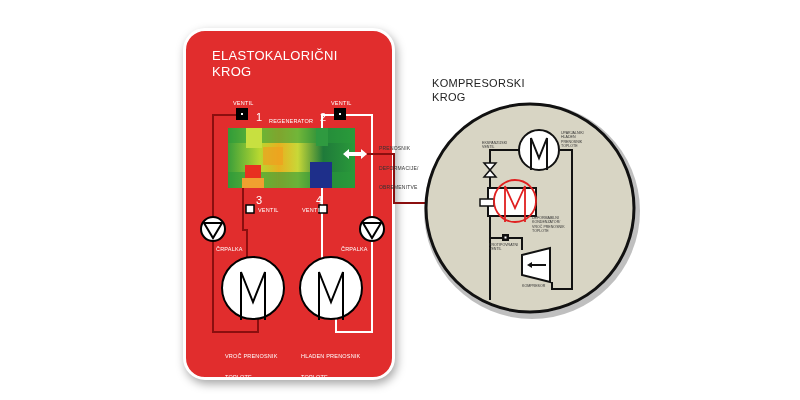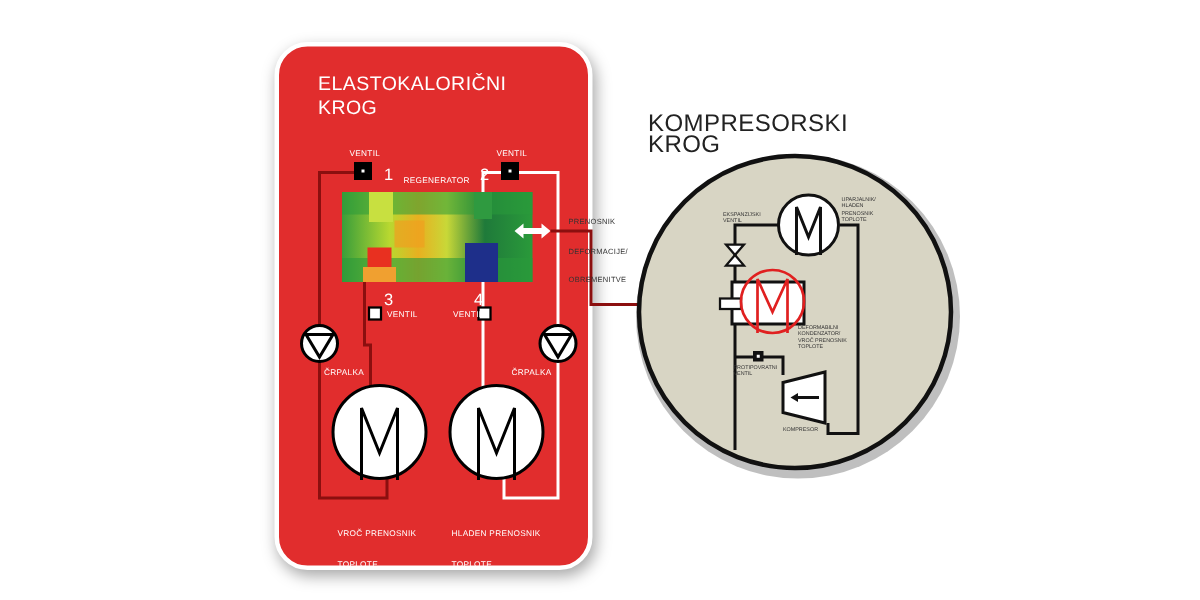--- a/index.html
+++ b/index.html
@@ -7,21 +7,21 @@
   .canvas { position:absolute; left:0; top:0; width:674px; height:400px; }
   .panel {
     position:absolute; left:183px; top:28px; width:212px; height:352px;
     background:#e12d2d; border:3px solid #ffffff; border-radius:22px;
     box-shadow: 2px 4px 10px rgba(0,0,0,0.35);
     box-sizing:border-box;
   }
   .panel-title { position:absolute; left:212px; top:48px; color:#ffffff; font-size:13px; line-height:16px; letter-spacing:0.3px; }
   .lbl { position:absolute; color:#ffffff; font-size:5.5px; line-height:7px; letter-spacing:0.2px; white-space:pre; }
   .num { position:absolute; color:#ffffff; font-size:11px; line-height:12px; }
-  .comp-title { position:absolute; left:432px; top:76px; color:#222222; font-size:16px; line-height:14px; letter-spacing:0.3px; }
+  .comp-title { position:absolute; left:432px; top:76px; color:#222222; font-size:11px; line-height:14px; letter-spacing:0.3px; }
   .tiny { position:absolute; color:#333333; font-size:3.6px; line-height:4.4px; white-space:pre; }
   .ext-lbl { position:absolute; color:#333333; font-size:5px; line-height:6.5px; white-space:pre; letter-spacing:0.2px; }
   svg { position:absolute; left:0; top:0; }
 </style>
 </head>
 <body>
 
 <div class="canvas">
 
   <div class="panel"></div>

